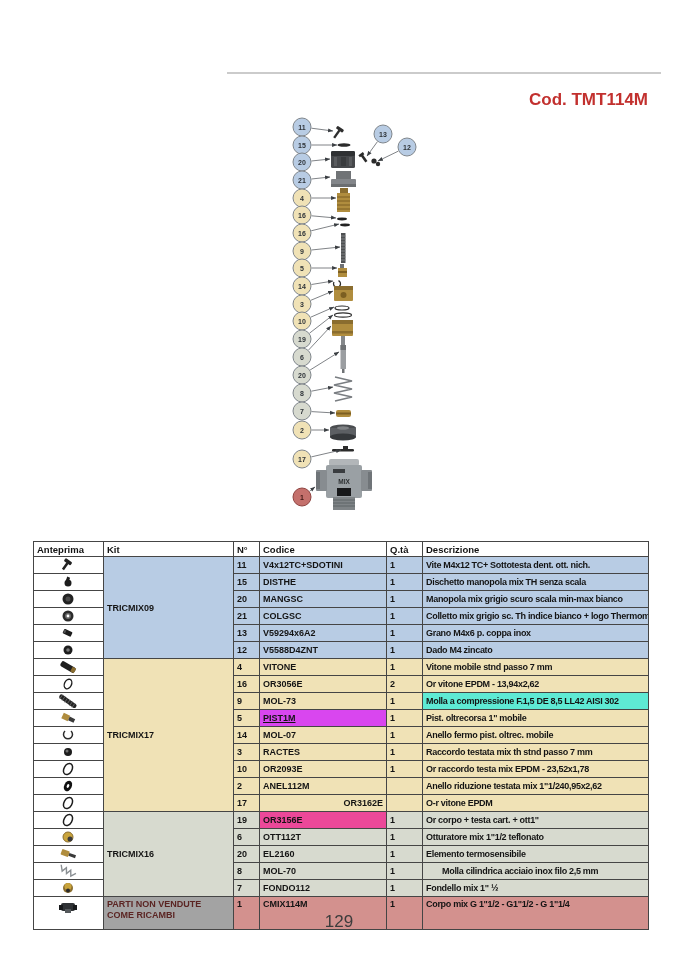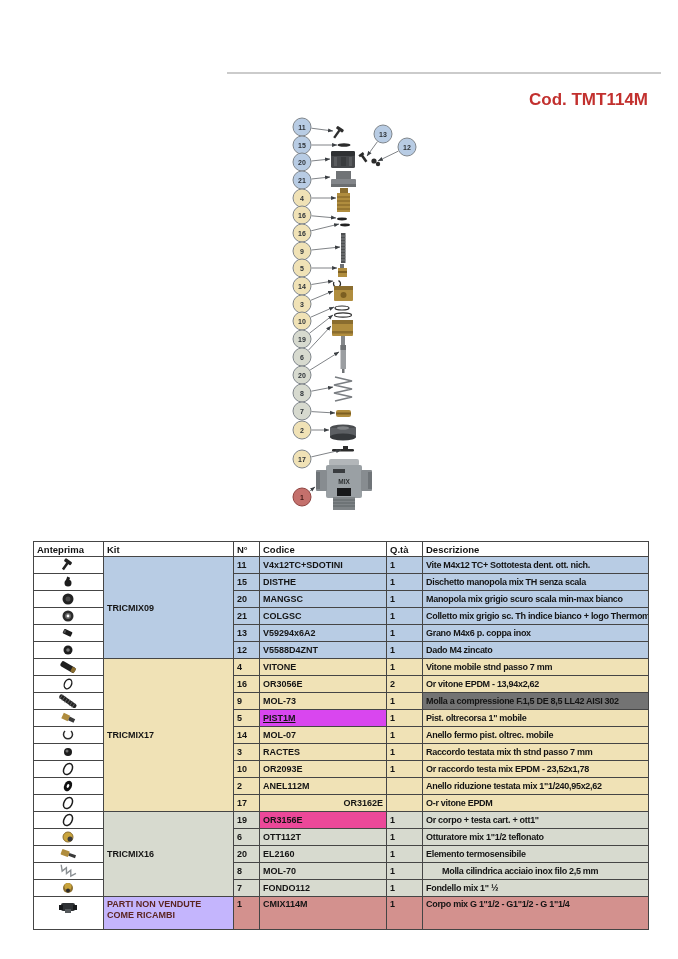--- a/index.html
+++ b/index.html
@@ -368,21 +368,21 @@
         <tr>
           <td class="cell-anteprima"><svg width="30" height="16" viewBox="0 0 30 16">
               <g transform="rotate(35 14 8)">
                 <rect x="4" y="6" width="20" height="4.5" rx="2" fill="#242424"></rect>
                 <path d="M6 6v5M9 6v5M12 6v5M15 6v5M18 6v5M21 6v5" stroke="#6a6a6a" stroke-width="0.8"></path>
               </g>
             </svg></td>
           <td class="cell-n" style="background: rgb(240, 226, 182);">9</td>
           <td class="cell-codice" style="background: rgb(240, 226, 182);">MOL-73</td>
           <td class="cell-qta" style="background: rgb(240, 226, 182);">1</td>
-          <td class="cell-descrizione" style="background: #737373;">Molla a compressione F.1,5 DE 8,5 LL42 AISI 302</td>
+          <td class="cell-descrizione" style="background: #5eead4;">Molla a compressione F.1,5 DE 8,5 LL42 AISI 302</td>
         </tr>
         <tr>
           <td class="cell-anteprima"><svg width="30" height="16" viewBox="0 0 30 16">
               <g transform="rotate(25 14 8)">
                 <rect x="8" y="5" width="7" height="6" fill="#b08d3e"></rect>
                 <rect x="15" y="6" width="6" height="4" fill="#3a3a3a"></rect>
               </g>
             </svg></td>
           <td class="cell-n" style="background: rgb(240, 226, 182);">5</td>
           <td class="cell-codice" style="background: #d946ef; text-decoration: underline;">PIST1M</td>
@@ -491,22 +491,23 @@
           <td class="cell-qta" style="background: rgb(215, 218, 207);">1</td>
           <td class="cell-descrizione" style="background: rgb(215, 218, 207);">Fondello mix 1" ½</td>
         </tr>
         <tr class="tall-row">
           <td class="cell-anteprima"><svg width="30" height="16" viewBox="0 0 30 16">
               <rect x="7" y="4" width="14" height="8" rx="2" fill="#2f3235"></rect>
               <rect x="5" y="6" width="4" height="5" fill="#17191b"></rect>
               <rect x="19" y="6" width="4" height="5" fill="#17191b"></rect>
               <rect x="11" y="10" width="6" height="4" fill="#55595c"></rect>
             </svg></td>
-          <td class="cell-kit kit-red" rowspan="1" style="background: #c4b5fd;">PARTI NON VENDUTE COME RICAMBI</td>
+          <td class="cell-kit kit-red" rowspan="1" style="background: #a3a3a3;">PARTI NON VENDUTE COME RICAMBI</td>
           <td class="cell-n" style="background: rgb(211, 145, 142);">1</td>
           <td class="cell-codice" style="background: rgb(211, 145, 142);">CMIX114M</td>
           <td class="cell-qta" style="background: rgb(211, 145, 142);">1</td>
           <td class="cell-descrizione" style="background: rgb(211, 145, 142);">Corpo mix G 1"1/2 - G1"1/2 - G 1"1/4</td>
         </tr>
       </tbody>
   </table>
 
+  <div class="page-number">129</div>
 </div>
 
 </body></html>

